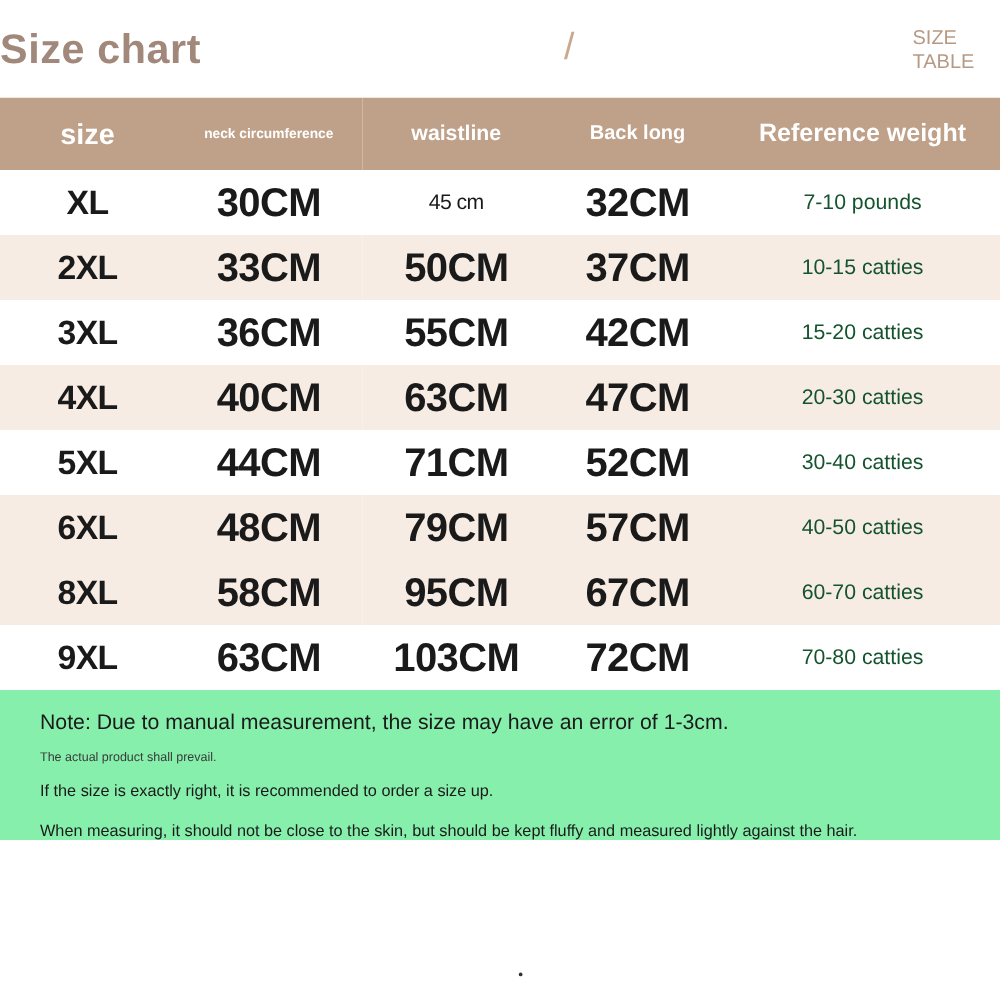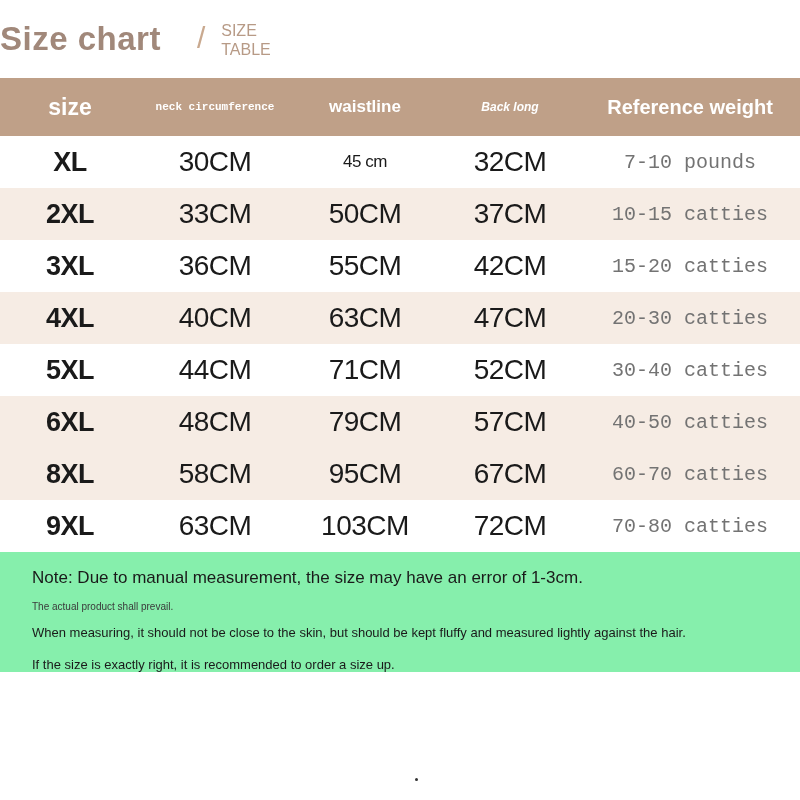--- a/index.html
+++ b/index.html
@@ -13,21 +13,21 @@
     width: 800px; height: 800px;
     position: relative;
     background: #fff;
   }
 
   
   .title-band {
     height: 78px;
     display: flex;
     align-items: center;
-    justify-content: flex-start;
+    justify-content: space-between;
     background: #fff;
     position: relative;
   }
   .title-main {
     font-size: 33px;
     font-weight: bold;
     color: #a1887a;
     letter-spacing: 0.5px;
   }
   .title-slash {
@@ -56,53 +56,52 @@
     background: #bfa088;
     height: 58px;
   }
   .thead-row th {
     color: #ffffff;
     font-weight: bold;
     text-align: center;
     vertical-align: middle;
   }
   th.c-size   { width: 140px; font-size: 23px; }
-  th.c-neck   { width: 150px; font-size: 11px; font-family: Liberation Mono, monospace; }
+  th.c-neck   { width: 150px; font-size: 11px; }
   th.c-waist  { width: 150px; font-size: 17px; text-align: center; }
-  th.c-back   { width: 140px; font-size: 12px; font-style: italic; }
+  th.c-back   { width: 140px; font-size: 16px; }
   th.c-weight { width: 220px; font-size: 20px; }
 
   .row-odd  { background: #ffffff; }
   .row-even { background: #f6ece4; }
 
   .table td {
     height: 52px;
     text-align: center;
     vertical-align: middle;
     color: #1a1a1a;
   }
   td.size-cell {
     font-size: 27px;
     font-weight: bold;
     letter-spacing: -0.5px;
   }
   td.num-cell {
-    font-size: 28px;
-    font-weight: normal;
+    font-size: 32px;
+    font-weight: bold;
     letter-spacing: -0.5px;
   }
   td.num-cell.small {
     font-size: 17px;
     font-weight: normal;
   }
   td.weight-cell {
-    font-size: 20px;
+    font-size: 17px;
     font-weight: normal;
-    color: #737373;
-    font-family: Liberation Mono, monospace;
+    color: #14532d;
   }
 
   
   .notes {
     padding: 16px 30px 0 32px;
     background: #86efac;
   }
   .note-main {
     font-size: 17px;
     color: #1a1a1a;
@@ -207,18 +206,18 @@
         <td class="num-cell">103CM</td>
         <td class="num-cell">72CM</td>
         <td class="weight-cell">70-80 catties</td>
       </tr>
     </tbody>
   </table>
 
   <div class="notes">
     <div class="note-main">Note: Due to manual measurement, the size may have an error of 1-3cm.</div>
     <div class="note-tiny">The actual product shall prevail.</div>
+    <div class="note-line">If the size is exactly right, it is recommended to order a size up.</div>
     <div class="note-line">When measuring, it should not be close to the skin, but should be kept fluffy and measured lightly against the hair.</div>
-    <div class="note-line">If the size is exactly right, it is recommended to order a size up.</div>
   </div>
 
   <div class="dot"></div>
 </div>
 
 </body></html>

